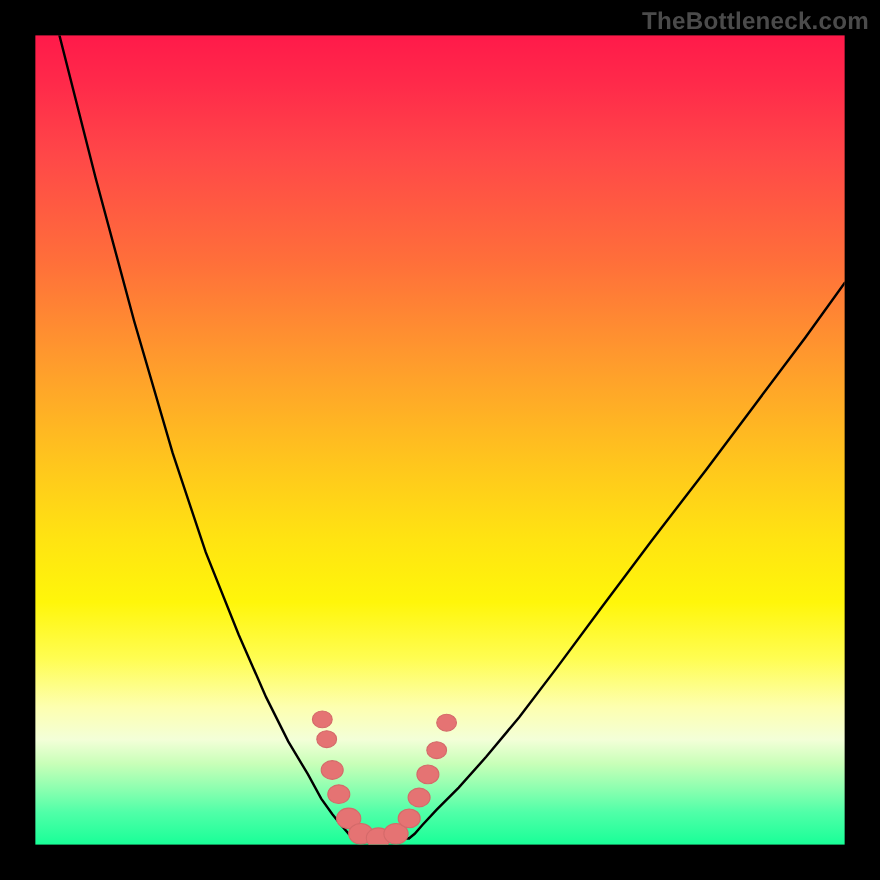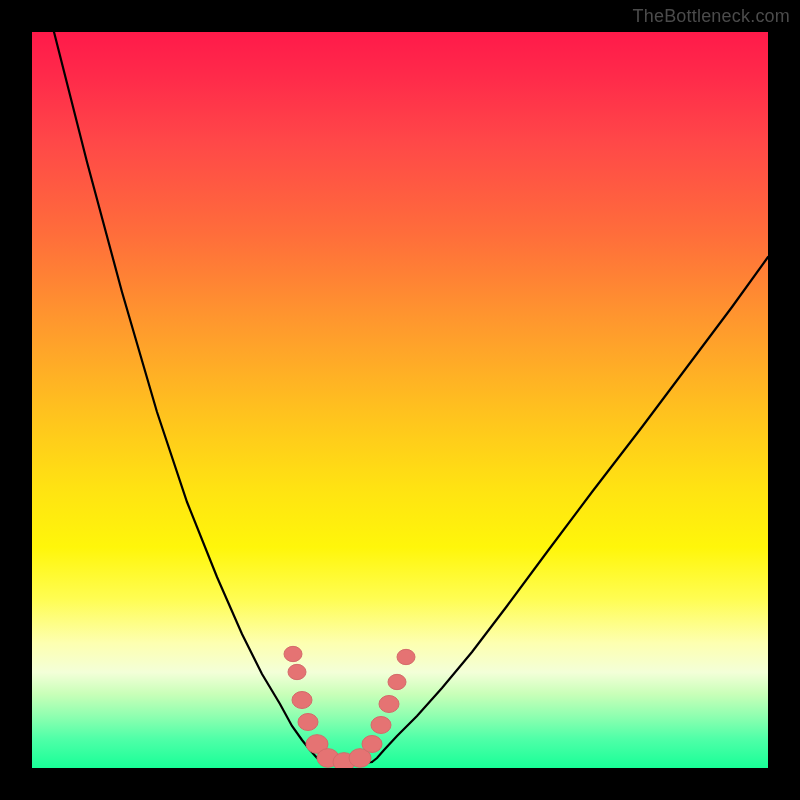--- a/index.html
+++ b/index.html
@@ -48,22 +48,22 @@
       #8effb0 93%,
       #50ffa8 96%,
       #18ff97 100%
     );
   }
   .watermark {
     position: absolute;
     top: 6px;
     right: 10px;
     color: #4b4b4b;
-    font-size: 18px;
-    font-weight: 400;
+    font-size: 22px;
+    font-weight: 700;
     letter-spacing: 0.2px;
     z-index: 10;
   }
   svg.curve {
     position: absolute;
     left: 0;
     top: 0;
     width: 100%;
     height: 100%;
     z-index: 3;

